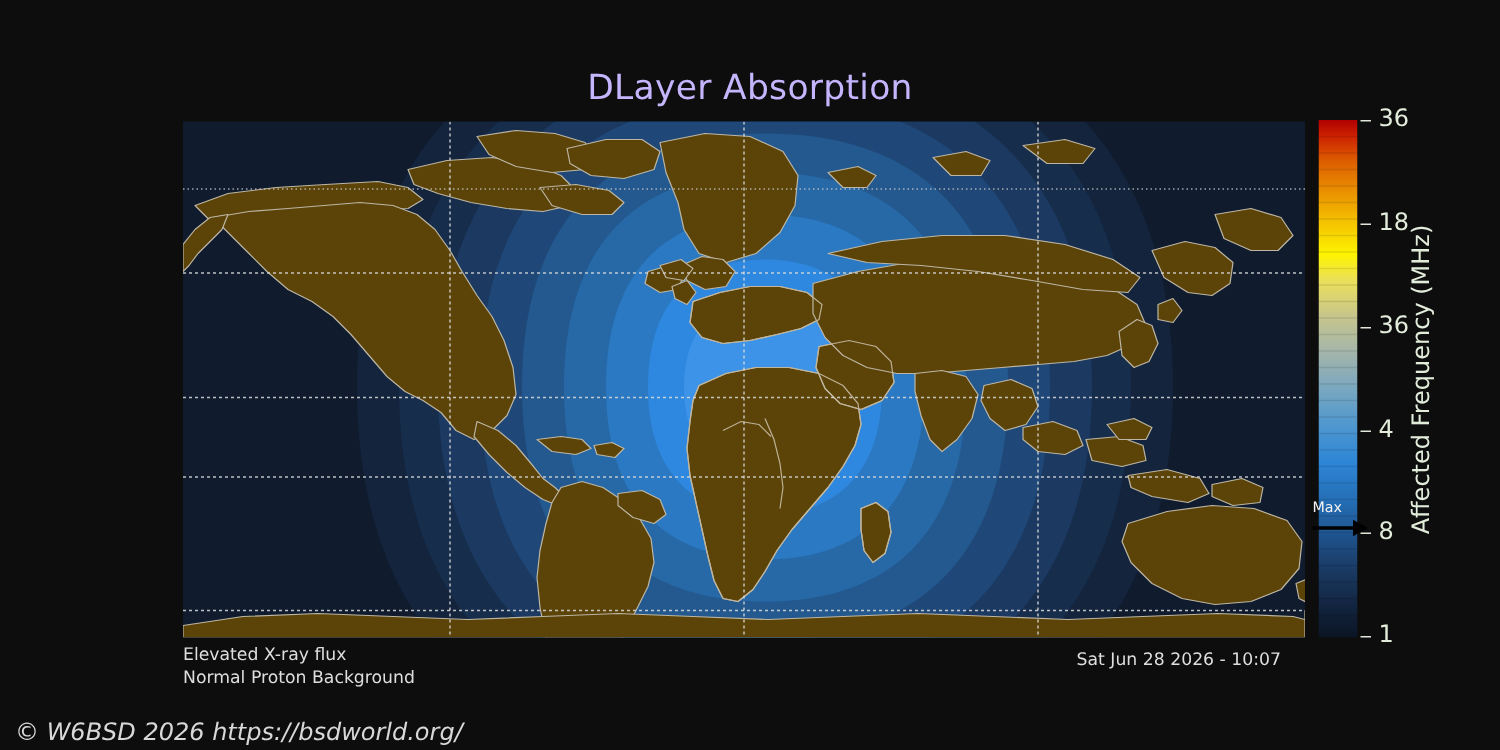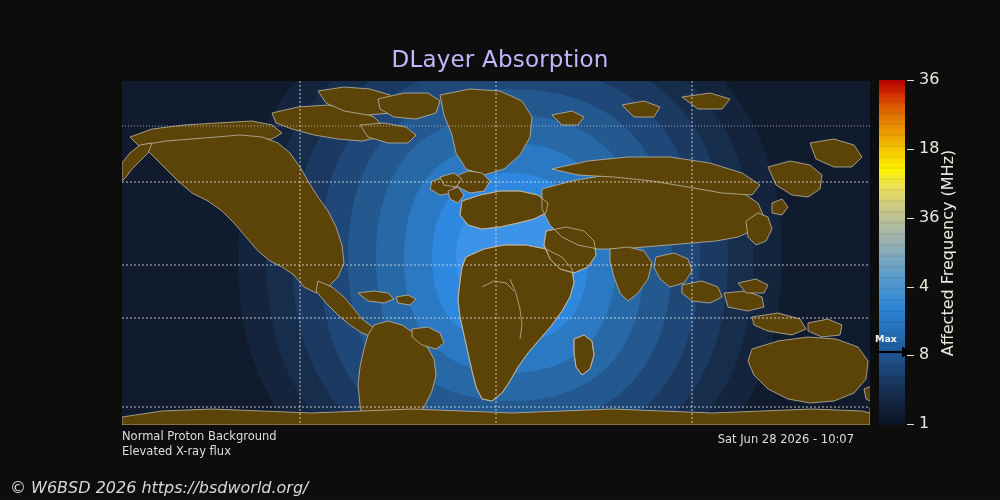--- a/index.html
+++ b/index.html
@@ -128,21 +128,20 @@
     height: 26px;
     pointer-events: none;
   }
   #max-label {
     position: absolute;
     left: 1px;
     top: 0px;
     font-size: 9.5px;
     color: #f2f2f2;
     line-height: 10px;
-    font-weight: bold;
   }
 </style>
 </head>
 <body>
 
 <div id="title">DLayer Absorption</div>
 
 <div id="map-panel">
   <svg id="map-svg" viewBox="0 0 748 344" preserveAspectRatio="none">
     <defs>
@@ -256,22 +255,22 @@
         <line class="grid-line" x1="0" y1="101" x2="748" y2="101"></line>
         <line class="grid-line" x1="0" y1="184" x2="748" y2="184"></line>
         <line class="grid-line" x1="0" y1="237" x2="748" y2="237"></line>
         <line class="grid-line" x1="0" y1="326" x2="748" y2="326"></line>
       </g>
     </g>
   </svg>
 </div>
 
 <div id="note-block">
+  <div>Elevated X-ray flux</div>
   <div>Normal Proton Background</div>
-  <div>Elevated X-ray flux</div>
 </div>
 
 <div id="timestamp">Sat Jun 28 2026 - 10:07</div>
 <div id="copyright">© W6BSD 2026 https://bsdworld.org/</div>
 
 <div id="cbar-wrap">
   <svg id="cbar" viewBox="0 0 26 345" preserveAspectRatio="none">
     <defs>
       <linearGradient id="cbGrad" x1="0" y1="1" x2="0" y2="0">
         <stop offset="0.00" stop-color="#0b1423"></stop>

